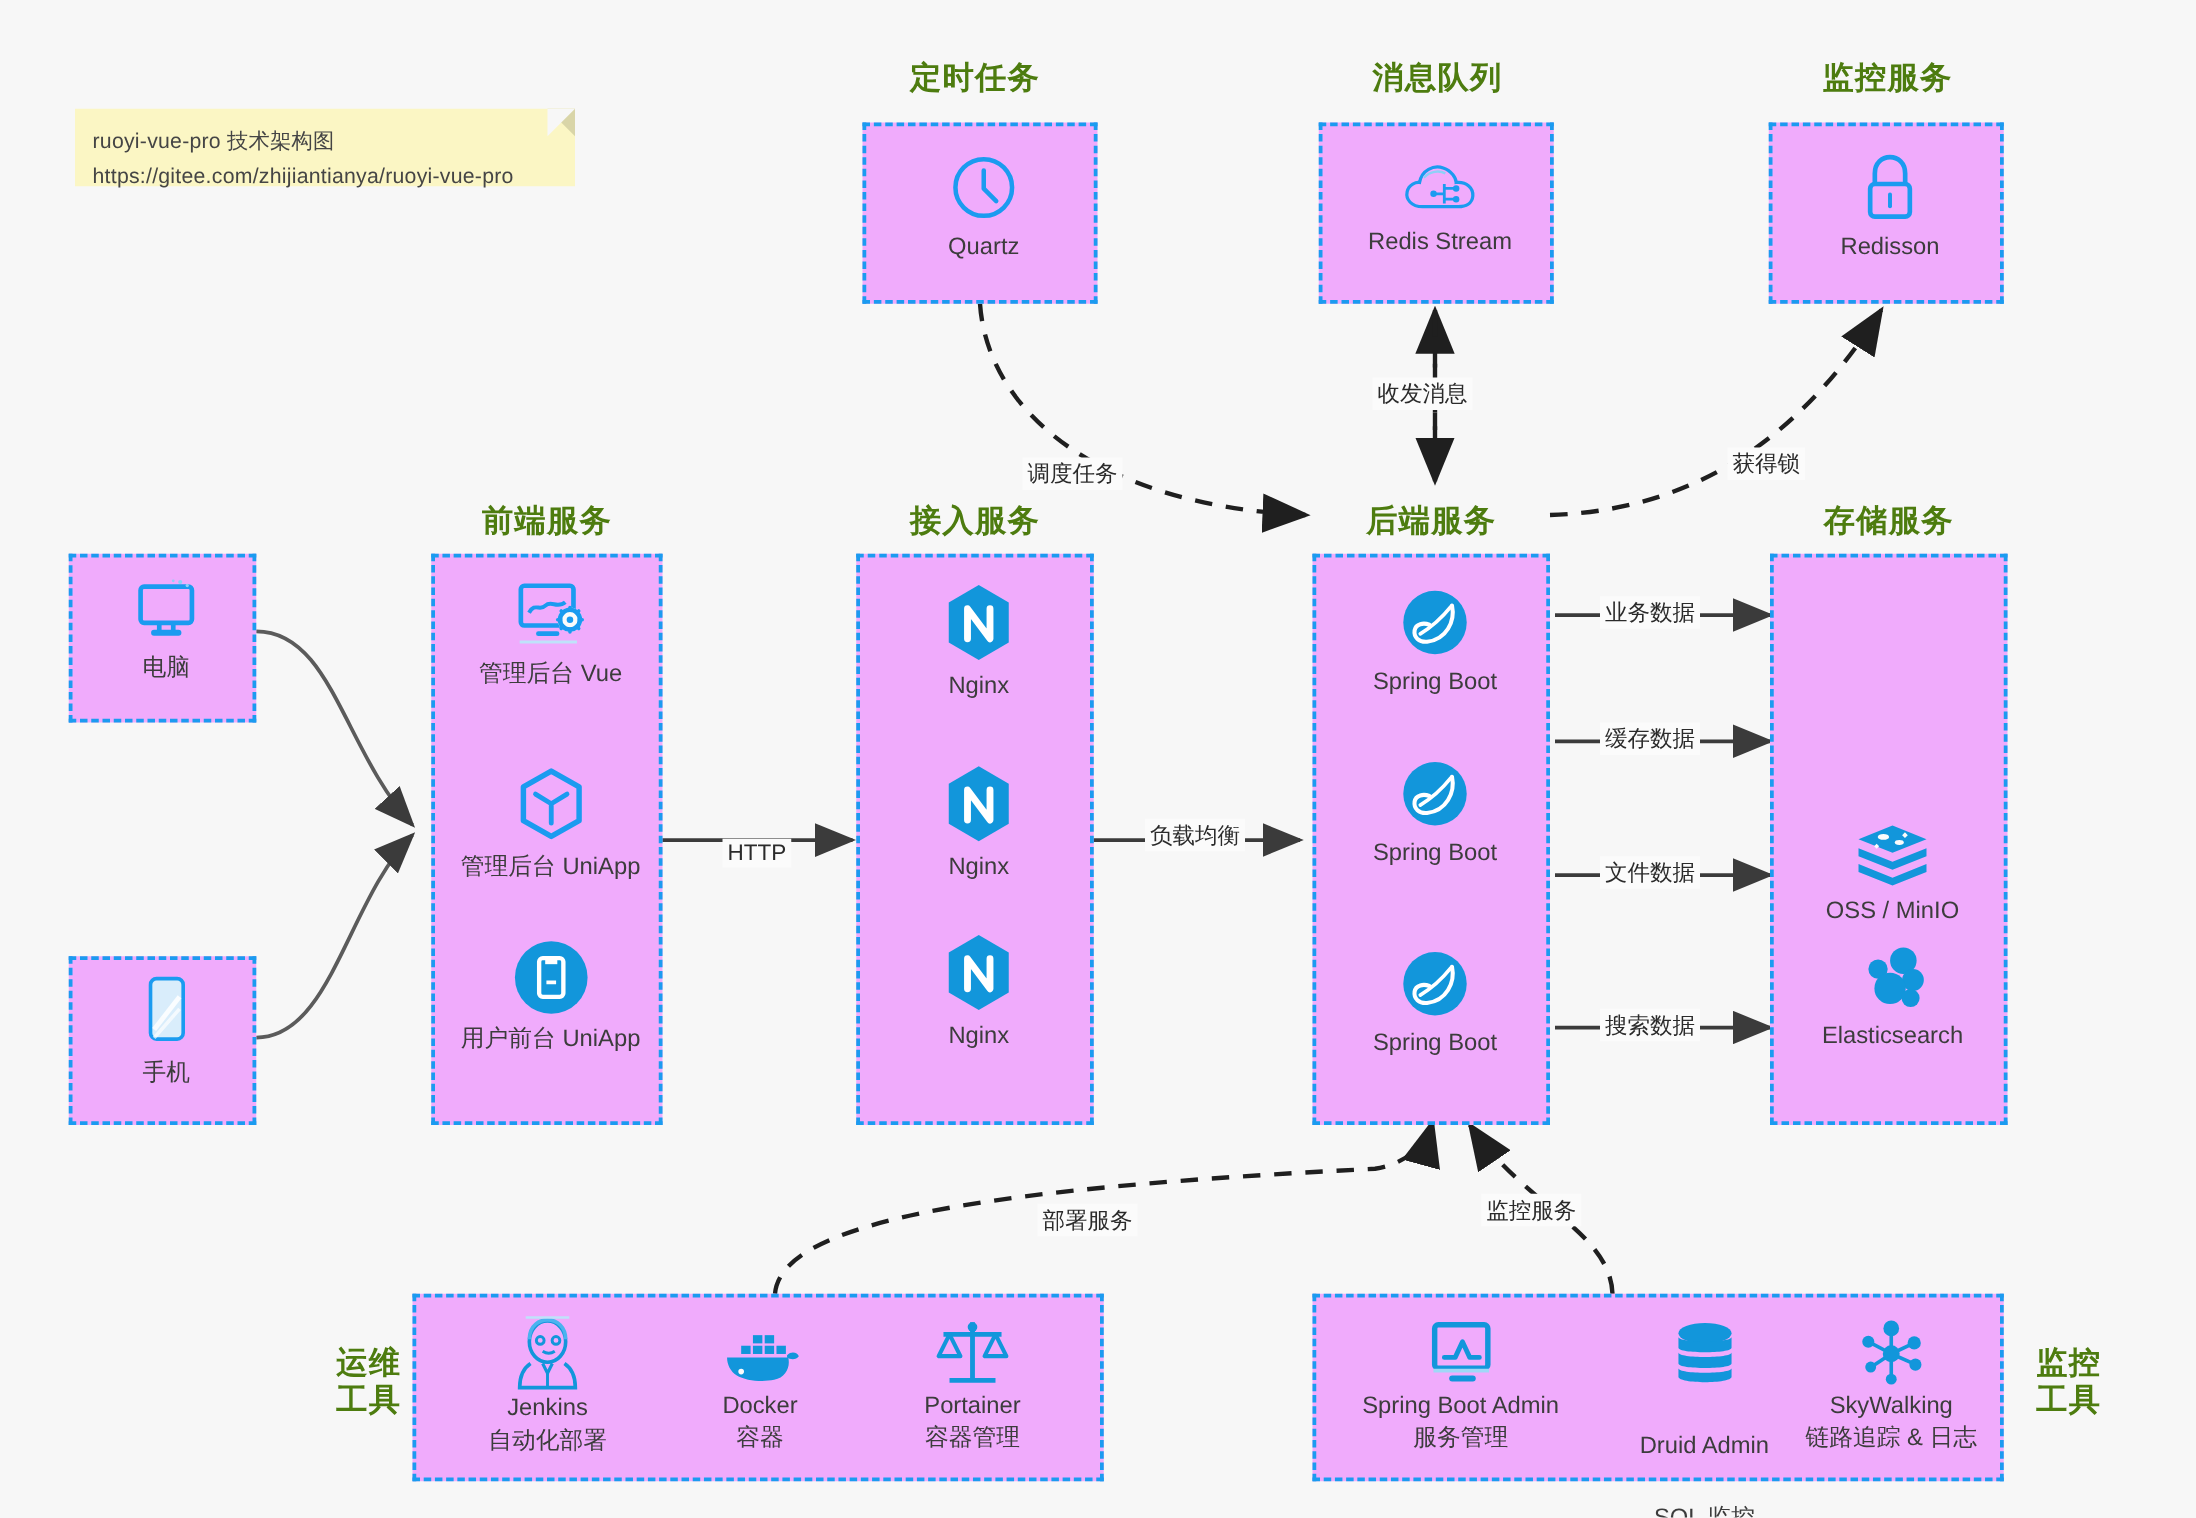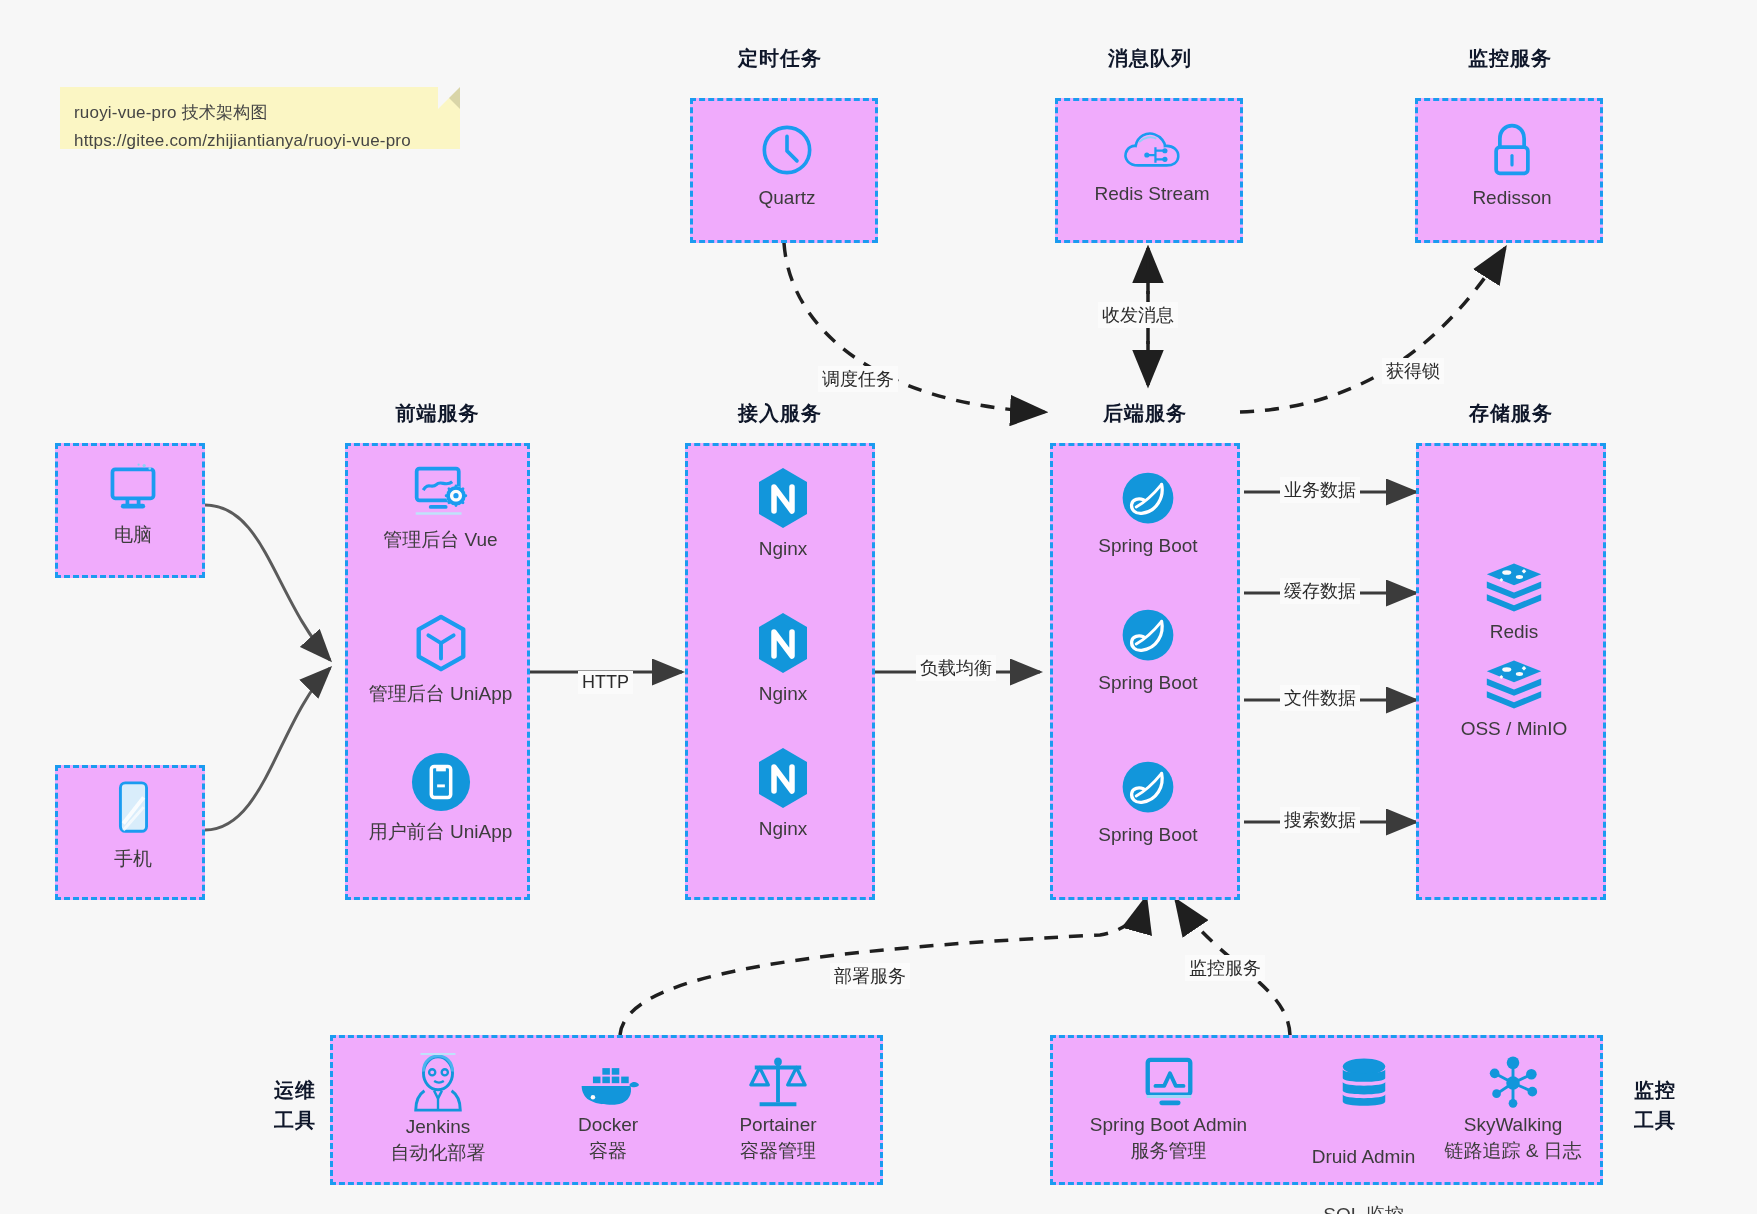--- a/index.html
+++ b/index.html
@@ -33,21 +33,21 @@
   
   .gbox{
     position:absolute;
     border:3px dashed #1b9bf0;
     background:#f0abfc;
     box-sizing:border-box;
     text-decoration:underline;
   }
   .gtitle{
     position:absolute;
-    color:#0f172a;font-weight:bold;font-size:20px;
+    color:#4d7c0f;font-weight:bold;font-size:25px;
     text-align:center;white-space:nowrap;
     letter-spacing:1px;
   }
   .gtitle.side{text-align:center;line-height:30px;}
 
   
   .cell{
     position:absolute;
     display:flex;flex-direction:column;align-items:center;justify-content:flex-start;
     white-space:nowrap;
@@ -268,46 +268,44 @@
         <path d="M47 17 C50 31 42 47 25 49 C18 49.6 13 45 14 39 C15 33 22 32 27 34" fill="none" stroke="#ffffff" stroke-width="3.6" stroke-linecap="round"></path>
         <path d="M46 18 C38 28 29 36 19 42" fill="none" stroke="#ffffff" stroke-width="3.2" stroke-linecap="round"></path>
       </svg>
       <div class="lbl">Spring Boot</div>
     </div>
   </div>
 
   <div class="gtitle" style="left:1416px;top:400px;width:190px;">存储服务</div>
   <div class="gbox" style="left:1416px;top:443px;width:190px;height:457px;">
 
-    <div class="cell" style="left:0;top:115px;width:190px;">
-      <svg class="ic" width="58" height="52" viewBox="0 0 64 56">
-        <path d="M32 2 L62 14 L32 26 L2 14 Z" fill="#1296db"></path>
-        <path d="M2 22 L32 34 L62 22 L62 29 L32 41 L2 29 Z" fill="#1296db"></path>
-        <path d="M2 36 L32 48 L62 36 L62 43 L32 55 L2 43 Z" fill="#1296db"></path>
-        <ellipse cx="24" cy="12" rx="5" ry="2.6" fill="#fbfbfb"></ellipse>
-        <ellipse cx="38" cy="17" rx="4" ry="2.2" fill="#fbfbfb"></ellipse>
-        <path d="M43 8 l2.5 2.5 l-2.5 2.5 l-2.5 -2.5 Z" fill="#fbfbfb"></path>
-        <path d="M18 18 l2.2 2.2 l-2.2 2.2 l-2.2 -2.2 Z" fill="#fbfbfb"></path>
-      </svg>
-      <div class="lbl">Redis</div>
-    </div>
 
     <div class="cell" style="left:0;top:212px;width:190px;">
       <svg class="ic" width="58" height="52" viewBox="0 0 64 56">
         <path d="M32 2 L62 14 L32 26 L2 14 Z" fill="#1296db"></path>
         <path d="M2 22 L32 34 L62 22 L62 29 L32 41 L2 29 Z" fill="#1296db"></path>
         <path d="M2 36 L32 48 L62 36 L62 43 L32 55 L2 43 Z" fill="#1296db"></path>
         <ellipse cx="24" cy="12" rx="5" ry="2.6" fill="#fbfbfb"></ellipse>
         <ellipse cx="38" cy="17" rx="4" ry="2.2" fill="#fbfbfb"></ellipse>
         <path d="M43 8 l2.5 2.5 l-2.5 2.5 l-2.5 -2.5 Z" fill="#fbfbfb"></path>
         <path d="M18 18 l2.2 2.2 l-2.2 2.2 l-2.2 -2.2 Z" fill="#fbfbfb"></path>
       </svg>
       <div class="lbl">OSS / MinIO</div>
     </div>
 
+    <div class="cell" style="left:0;top:310px;width:190px;">
+      <svg class="ic" width="56" height="54" viewBox="0 0 58 56">
+        <circle cx="38" cy="13" r="11" fill="#1296db"></circle>
+        <circle cx="17" cy="20" r="8" fill="#1296db"></circle>
+        <circle cx="46" cy="29" r="9" fill="#1296db"></circle>
+        <circle cx="27" cy="36" r="13" fill="#1296db"></circle>
+        <circle cx="44" cy="44" r="7.5" fill="#1296db"></circle>
+      </svg>
+      <div class="lbl">Elasticsearch</div>
+    </div>
   </div>
 
   <div class="gtitle side" style="left:255px;top:1075px;width:80px;">
     <div>运维</div>
     <div>工具</div>
   </div>
   <div class="gbox" style="left:330px;top:1035px;width:553px;height:150px;">
     <div class="cell" style="left:20px;top:14px;width:170px;">
       <svg class="ic" width="60" height="62" viewBox="0 0 60 64">
         <ellipse cx="30" cy="22" rx="15" ry="17" fill="none" stroke="#1296db" stroke-width="3"></ellipse>

